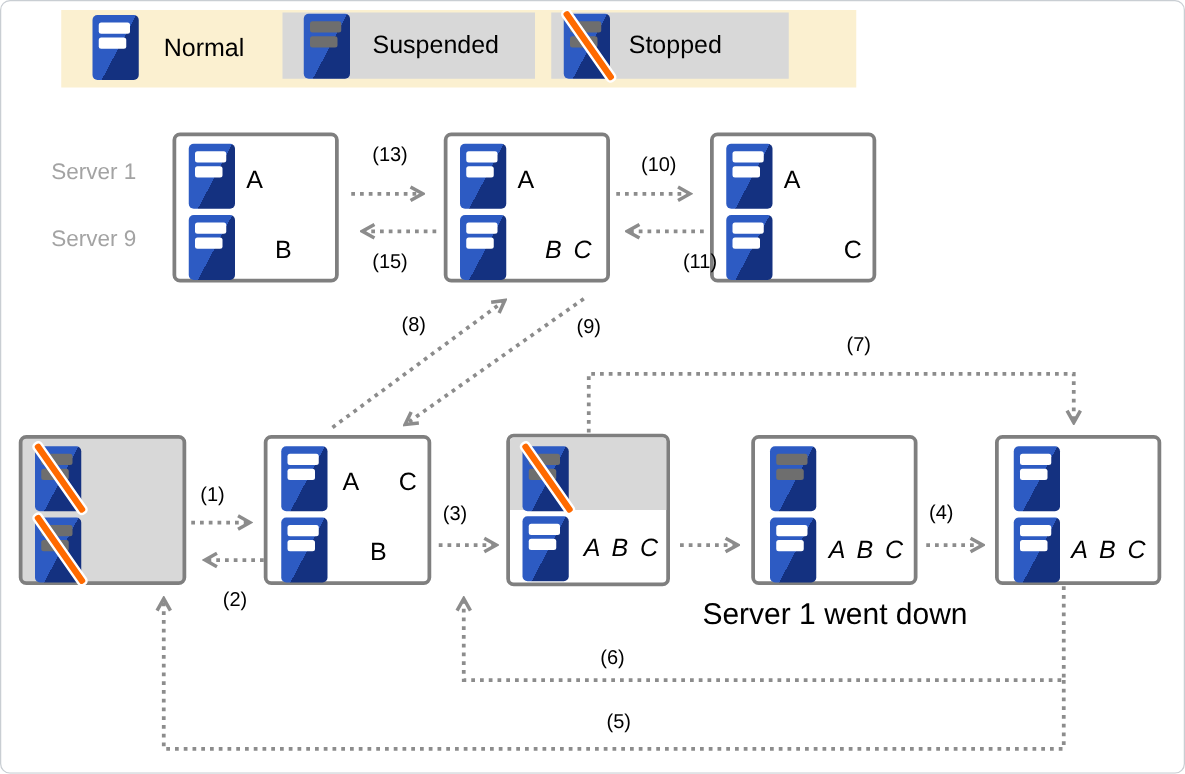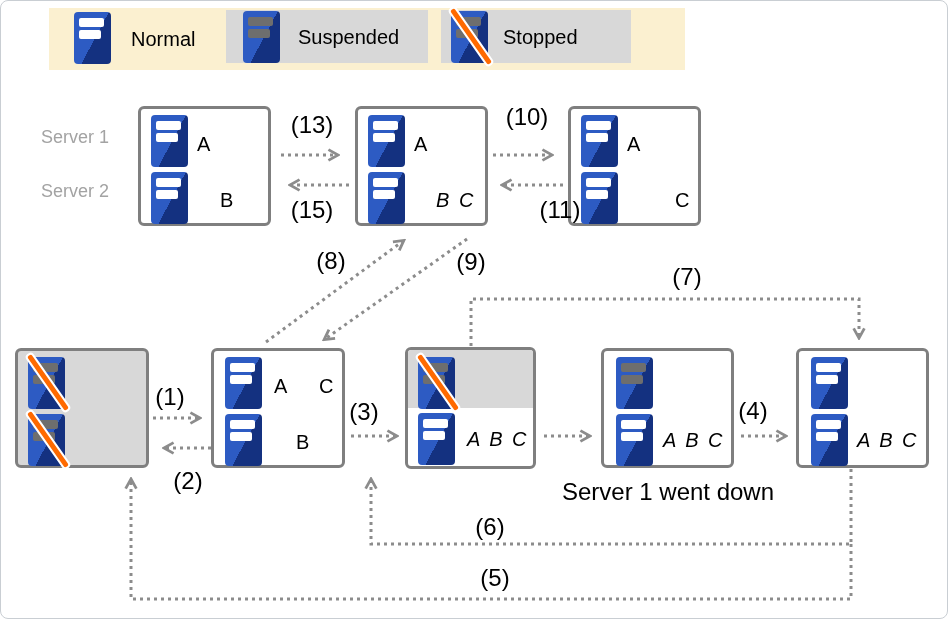--- a/index.html
+++ b/index.html
@@ -35,21 +35,21 @@
   .sbox { position:absolute; width:133px; height:120px; box-sizing:border-box;
           background:#ffffff; border:3px solid #7f7f7f; border-radius:6px; }
   .sbox.grayfill { background:#d8d8d8; }
   .grayhalf { position:absolute; left:0; top:0; right:0; height:58px; background:#d8d8d8;
               border-radius:3px 3px 0 0; }
   .sbox .server { z-index:2; }
   .letter { position:absolute; font-size:20px; color:#000; white-space:nowrap; z-index:2; }
   .abc { word-spacing:4px;font-style:italic; }
 
   
-  .alab { position:absolute; transform:translate(-50%,-50%); font-size:24px; color:#000; white-space:nowrap; }
+  .alab { position:absolute; transform:translate(-50%,-50%); font-size:16px; color:#000; white-space:nowrap; }
   .rowlab { position:absolute; font-size:18px; color:#a3a3a3; white-space:nowrap; }
   .note { position:absolute; left:546px; top:478px; width:242px; text-align:center;
           font-size:24px; line-height:26px; color:#000; }
 </style>
 </head>
 <body>
 
 <div class="canvas">
 
   <svg class="arrows" viewBox="0 0 948 619">
@@ -97,21 +97,21 @@
       <div class="server stopped" style="left:10px; top:1px;">
         <div class="bar b1"></div>
         <div class="bar b2"></div>
         <div class="stripe"></div>
       </div>
       <span class="legend-label" style="left:62px;">Stopped</span>
     </div>
   </div>
 
   <span class="rowlab" style="left:40px; top:126px;">Server 1</span>
-  <span class="rowlab" style="left:40px; top:180px;">Server 2</span>
+  <span class="rowlab" style="left:40px; top:180px;">Server 9</span>
 
   <div class="sbox" style="left:137px; top:105px;">
     <div class="server normal" style="left:10px; top:6px;">
       <div class="bar b1"></div>
         <div class="bar b2"></div>
     </div>
     <span class="letter" style="left:56px; top:24px;">A</span>
     <div class="server normal" style="left:10px; top:63px;">
       <div class="bar b1"></div>
         <div class="bar b2"></div>
@@ -205,21 +205,21 @@
     </div>
     <div class="server normal" style="left:12px; top:63px;">
       <div class="bar b1"></div>
         <div class="bar b2"></div>
     </div>
     <span class="letter abc" style="left:58px; top:78px;">A B C</span>
   </div>
 
   <span class="alab" style="left:311px; top:124px;">(13)</span>
   <span class="alab" style="left:311px; top:209px;">(15)</span>
-  <span class="alab" style="left:526px; top:116px;">(10)</span>
+  <span class="alab" style="left:526px; top:132px;">(10)</span>
   <span class="alab" style="left:519px; top:209px;margin-left:40px;">(11)</span>
   <span class="alab" style="left:330px; top:260px;">(8)</span>
   <span class="alab" style="left:470px; top:261px;">(9)</span>
   <span class="alab" style="left:686px; top:276px;">(7)</span>
   <span class="alab" style="left:169px; top:396px;">(1)</span>
   <span class="alab" style="left:187px; top:480px;">(2)</span>
   <span class="alab" style="left:363px; top:411px;">(3)</span>
   <span class="alab" style="left:752px; top:410px;">(4)</span>
   <span class="alab" style="left:489px; top:526px;">(6)</span>
   <span class="alab" style="left:494px; top:577px;">(5)</span>

